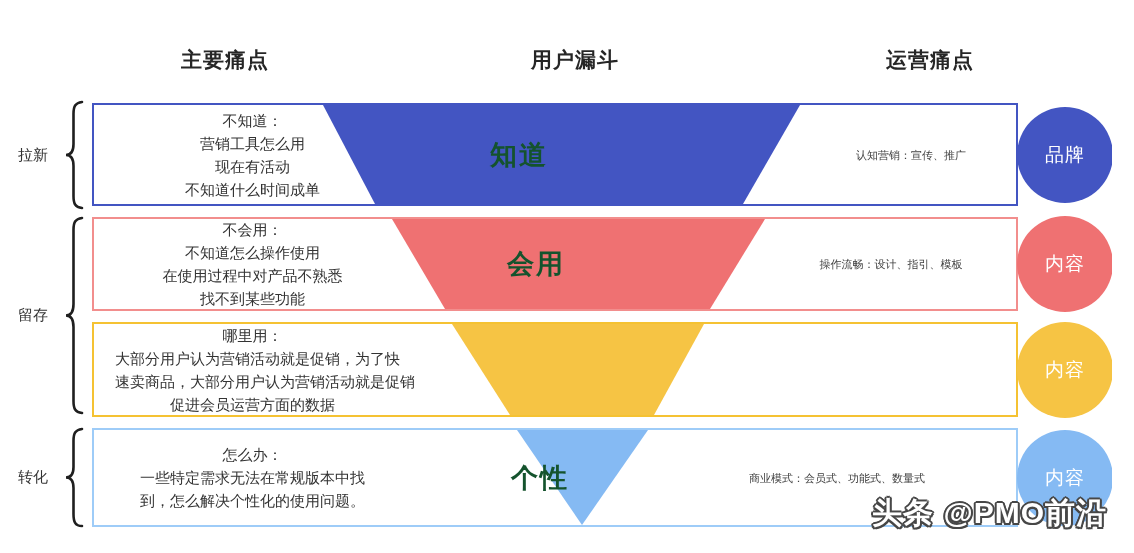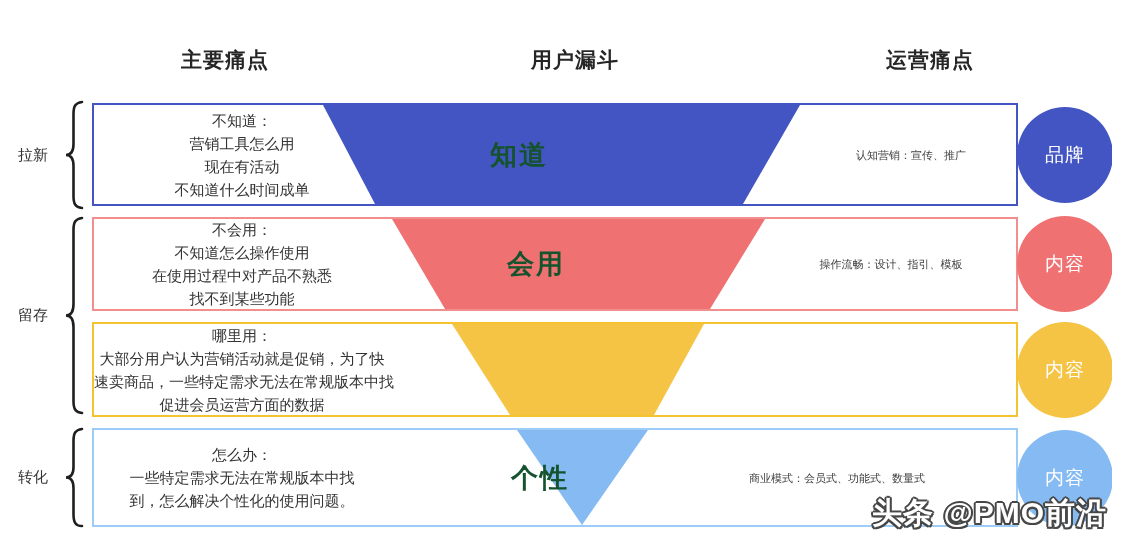--- a/index.html
+++ b/index.html
@@ -24,21 +24,21 @@
   .trap{position:absolute;left:0;top:0;width:100%;height:100%;}
   .t0{clip-path:polygon(229px 0%,706px 0%,649px 100%,281px 100%);}
   .t1{clip-path:polygon(298px 0%,671px 0%,616px 100%,351px 100%);}
   .t2{clip-path:polygon(358px 0%,610px 0%,560px 100%,416px 100%);}
   .t3{clip-path:polygon(423px 0%,554px 0%,488px 100%);}
   .painText{
     position:absolute;left:0;top:0;bottom:0;width:296px;
     display:flex;flex-direction:column;justify-content:center;
     text-align:center;font-size:15px;line-height:23px;color:#333;
   }
-  .painText div{white-space:nowrap;}
+  .painText div{white-space:nowrap;margin-left:21px;}
   .funnelLabel{
     position:absolute;top:50%;transform:translateY(-50%);width:140px;
     text-align:left;color:#14532d;font-size:27px;font-weight:700;letter-spacing:2px;
   }
   .opsText{
     position:absolute;top:50%;transform:translateY(-50%);width:300px;
     text-align:center;font-size:11px;color:#404040;white-space:nowrap;
   }
   .circle{
     position:absolute;right:1px;top:50%;transform:translateY(-50%);
@@ -113,21 +113,21 @@
       <span>内容</span>
     </div>
   </div>
 
   <div class="row" style="top:322px;height:95px">
     <div class="box" style="border-color: rgb(245, 194, 50);">
       <div class="trap t2" style="background-color: rgb(246, 196, 68);"></div>
       <div class="painText">
         <div>哪里用：</div>
         <div>大部分用户认为营销活动就是促销，为了快</div>
-        <div>速卖商品，一些特定需求无法在常规版本中找</div>
+        <div>速卖商品，大部分用户认为营销活动就是促销</div>
         <div>促进会员运营方面的数据</div>
       </div>
     </div>
     <div class="circle" style="background-color: rgb(246, 196, 68);">
       <span>内容</span>
     </div>
   </div>
 
   <div class="row" style="top:428px;height:99px">
     <div class="box" style="border-color: rgb(158, 204, 248);">

